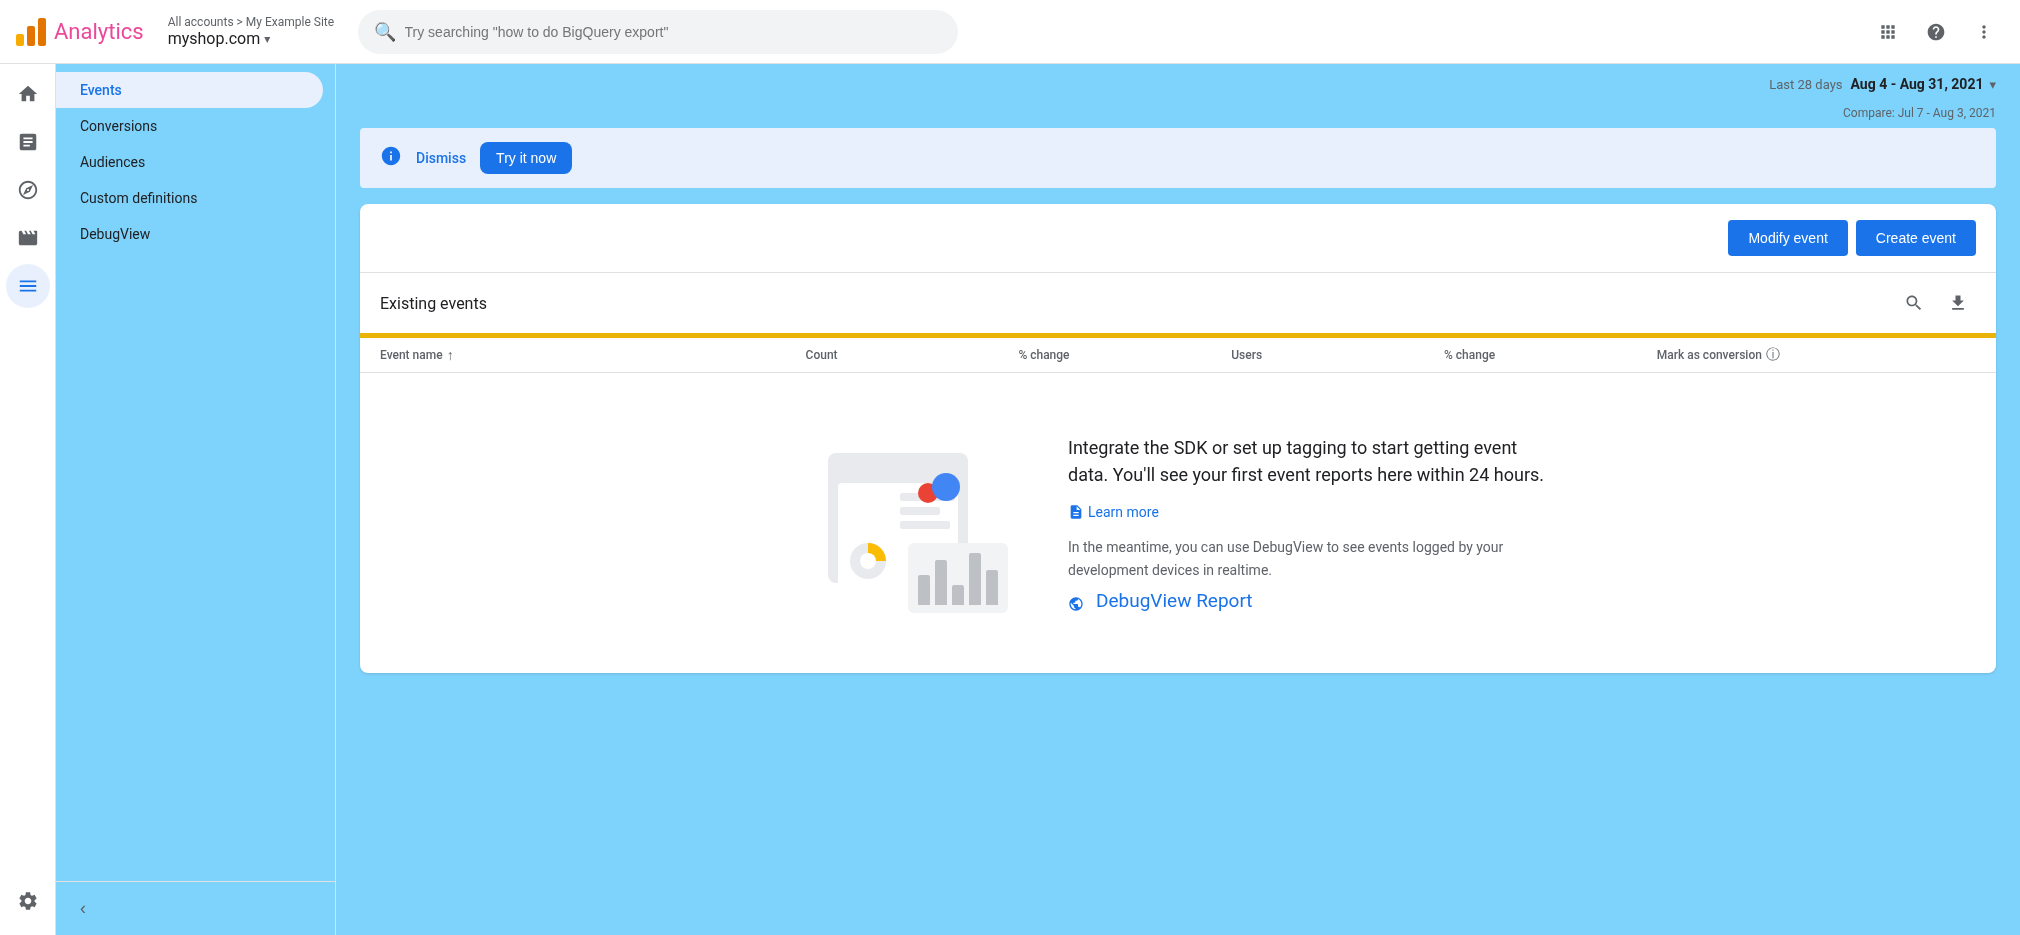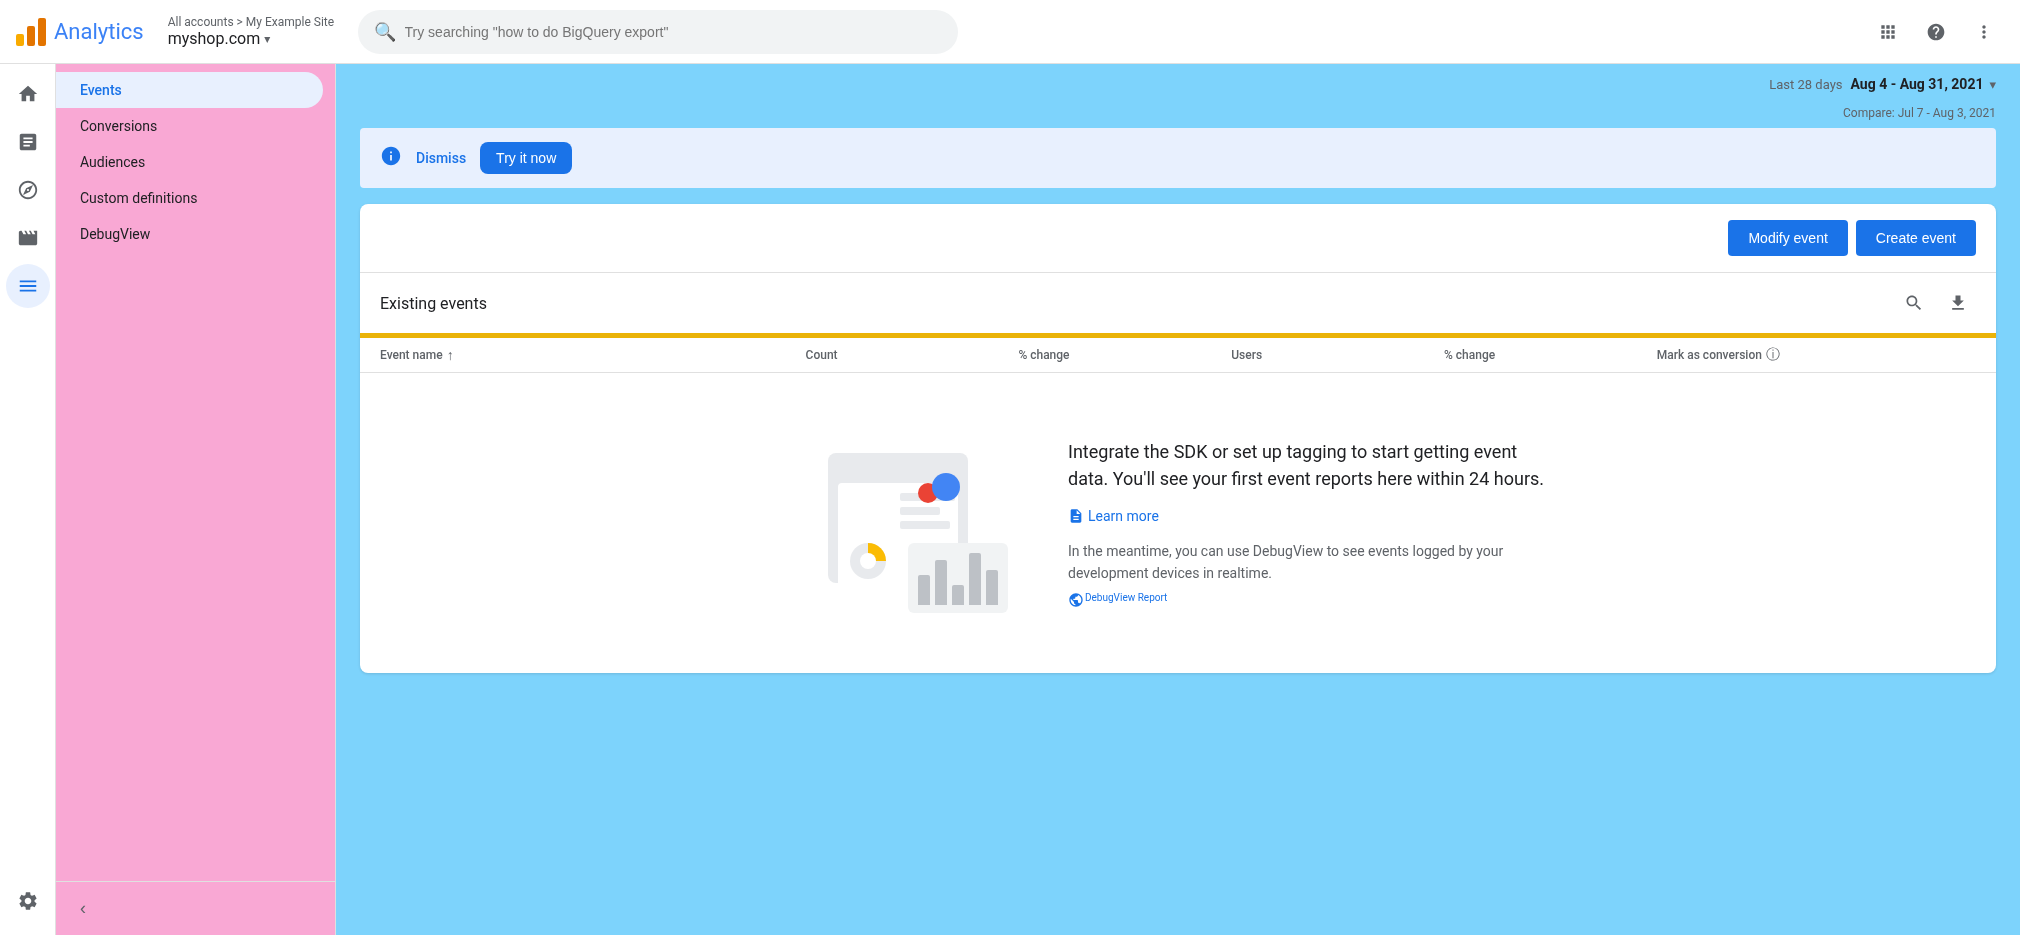--- a/index.html
+++ b/index.html
@@ -10,21 +10,21 @@
       display: flex; align-items: center; background: #fff;
       height: 64px; padding: 0 16px; border-bottom: 1px solid #e0e0e0;
       flex-shrink: 0; z-index: 10;
     }
     .topbar-logo { display: flex; align-items: center; gap: 8px; margin-right: 24px; }
     .logo-bars { display: flex; align-items: flex-end; gap: 3px; height: 28px; }
     .logo-bar { width: 8px; border-radius: 2px; }
     .logo-bar-1 { height: 12px; background: #f9ab00; }
     .logo-bar-2 { height: 20px; background: #e37400; }
     .logo-bar-3 { height: 28px; background: #e37400; }
-    .topbar-appname { font-size: 22px; color: #3b82f6; font-weight: 400; }
+    .topbar-appname { font-size: 22px; color: #ec4899; font-weight: 400; }
     .topbar-account { display: flex; flex-direction: column; margin-right: 24px; }
     .topbar-account-breadcrumb { font-size: 12px; color: #5f6368; }
     .topbar-account-name { font-size: 16px; color: #202124; display: flex; align-items: center; gap: 4px; cursor: pointer; }
     .topbar-account-name .chevron { font-size: 12px; color: #5f6368; }
     .topbar-search {
       flex: 1; max-width: 600px; display: flex; align-items: center;
       background: #f1f3f4; border-radius: 24px; padding: 0 16px; height: 44px; gap: 8px;
     }
     .topbar-search input {
       border: none; background: transparent; outline: none;
@@ -51,21 +51,21 @@
       width: 44px; height: 44px; border-radius: 50%; border: none;
       background: transparent; cursor: pointer; display: flex; align-items: center; justify-content: center;
       color: #5f6368; font-size: 20px;
     }
     .sidebar-icon-btn.active { color: #1a73e8; background: #e8f0fe; }
     .sidebar-icon-spacer { flex: 1; }
     .sidebar-icon-bottom { margin-bottom: 12px; }
 
     
     .left-nav {
-      width: 280px; background: #f9a8d4; border-right: 1px solid #e0e0e0;
+      width: 280px; background: #7dd3fc; border-right: 1px solid #e0e0e0;
       display: flex; flex-direction: column; flex-shrink: 0; overflow-y: auto;
       padding-top: 8px;
     }
     .nav-item {
       display: flex; align-items: center; padding: 10px 24px;
       cursor: pointer; font-size: 14px; color: #202124;
       border-radius: 0 24px 24px 0; margin-right: 12px;
       position: relative;
     }
     .nav-item.active { background: #e8f0fe; color: #1a73e8; font-weight: 500; }
@@ -187,21 +187,21 @@
       display: flex; align-items: flex-end; padding: 8px 8px 8px 10px; gap: 5px;
     }
     .illus-bar {
       background: #bdc1c6; border-radius: 2px 2px 0 0; width: 12px;
     }
 
     .empty-text { max-width: 480px; }
     .empty-heading { font-size: 18px; color: #202124; font-weight: 400; margin-bottom: 16px; line-height: 1.5; }
     .empty-link { color: #1a73e8; text-decoration: none; font-size: 14px; display: flex; align-items: center; gap: 4px; margin-bottom: 16px; }
     .empty-sub { font-size: 14px; color: #5f6368; margin-bottom: 8px; line-height: 1.6; }
-    .empty-debug-link { color: #1a73e8; text-decoration: none; font-size: 10px; display: flex; align-items: flex-start; gap: 1px; }
+    .empty-debug-link { color: #1a73e8; text-decoration: none; font-size: 19px; display: flex; align-items: flex-end; gap: 12px; }
   </style>
 </head>
 <body>
 
 <div class="topbar">
   <div class="topbar-logo">
     <div class="logo-bars">
       <div class="logo-bar logo-bar-1"></div>
       <div class="logo-bar logo-bar-2"></div>
       <div class="logo-bar logo-bar-3"></div>

